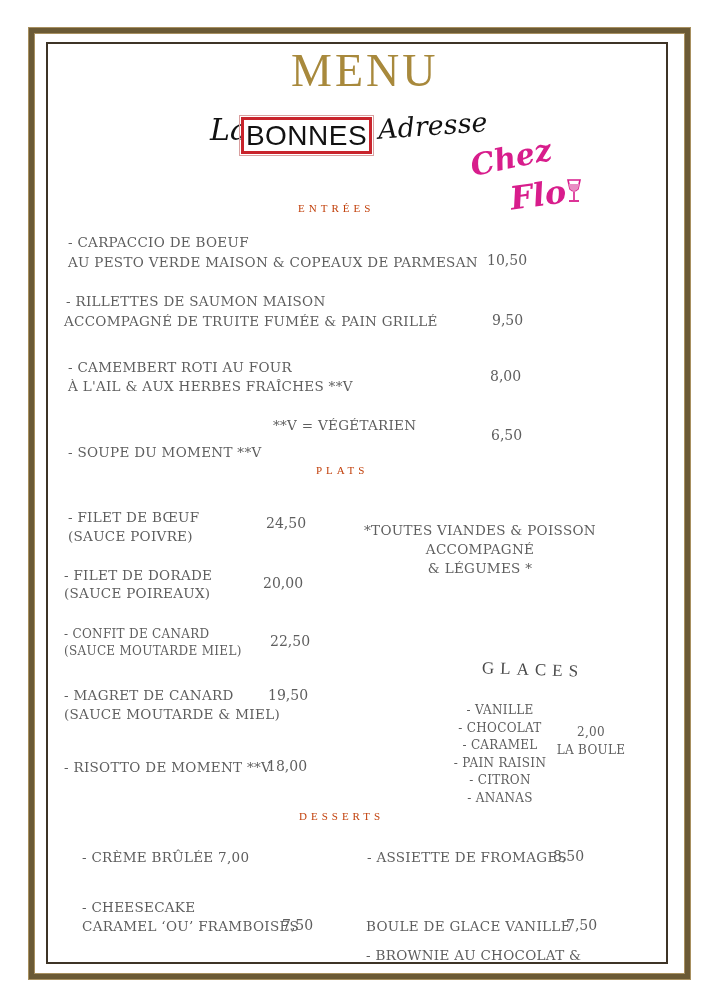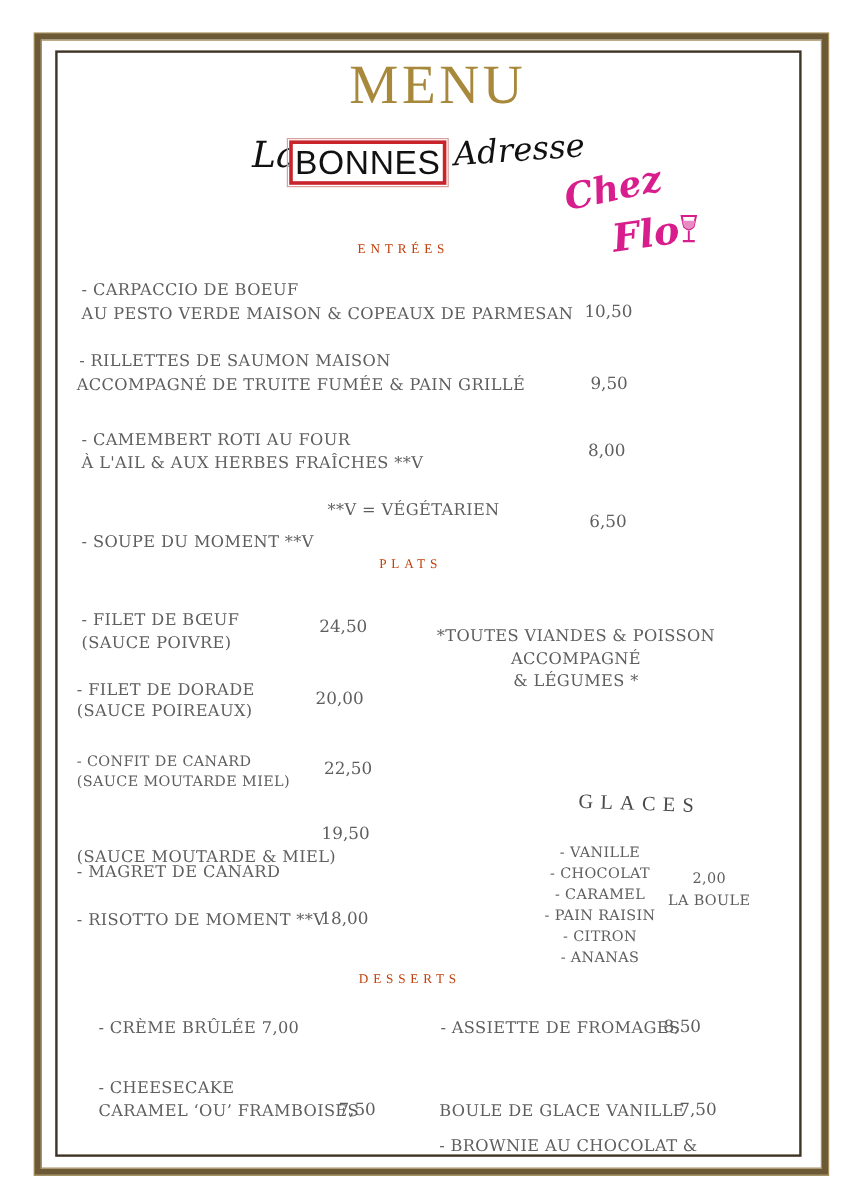--- a/index.html
+++ b/index.html
@@ -87,21 +87,21 @@
 <div class="abs price" style="left:266px; top:515px;">24,50</div>
 
 <div class="abs item" style="left:64px; top:566px;">- FILET DE DORADE</div>
 <div class="abs item" style="left:64px; top:584px;">(SAUCE POIREAUX)</div>
 <div class="abs price" style="left:263px; top:575px;">20,00</div>
 
 <div class="abs item sm" style="left:64px; top:625px;">- CONFIT DE CANARD</div>
 <div class="abs item sm" style="left:64px; top:642px;">(SAUCE MOUTARDE MIEL)</div>
 <div class="abs price" style="left:270px; top:633px;">22,50</div>
 
-<div class="abs item" style="left:64px; top:686px;margin-top:32px;">- MAGRET DE CANARD</div>
+<div class="abs item" style="left:64px; top:686px;">- MAGRET DE CANARD</div>
 <div class="abs item" style="left:64px; top:705px;">(SAUCE MOUTARDE &amp; MIEL)</div>
 <div class="abs price" style="left:268px; top:687px;">19,50</div>
 
 <div class="abs item" style="left:64px; top:758px;">- RISOTTO DE MOMENT **V</div>
 <div class="abs price" style="left:267px; top:758px;">18,00</div>
 
 <div class="abs item center" style="left:360px; top:521px; width:240px; line-height:19px;">
   <div>*TOUTES VIANDES &amp; POISSON</div>
   <div>ACCOMPAGNÉ</div>
   <div>&amp; LÉGUMES *</div>

